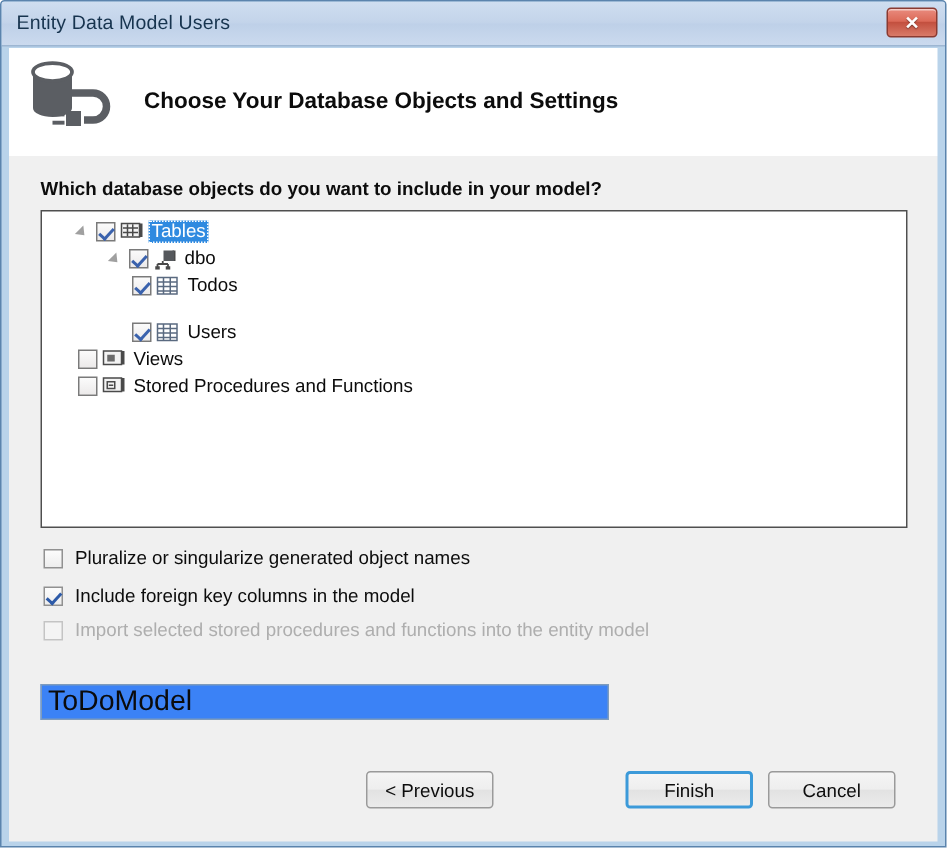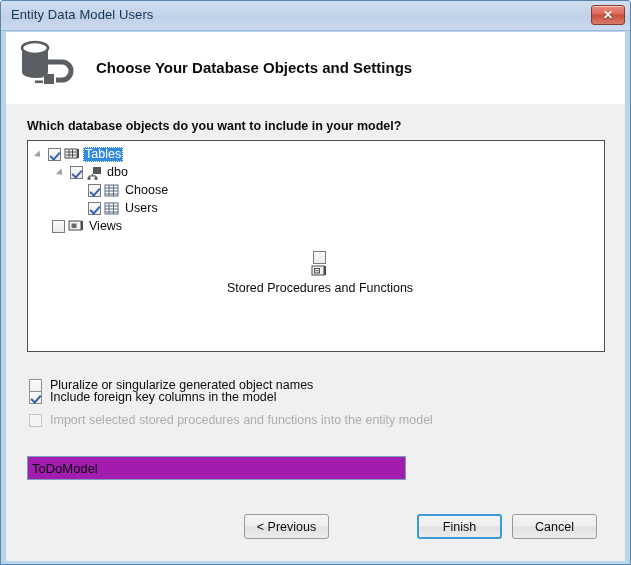--- a/index.html
+++ b/index.html
@@ -256,23 +256,23 @@
     color: #0c0c0c;
   }
   #ns-input {
     position: absolute;
     left: 21px;
     top: 352px;
     width: 379px;
     height: 24px;
     box-sizing: border-box;
     border: 1px solid #7d9bbd;
-    background: #a21caf;
+    background: #3b82f6;
     font-family: "Liberation Sans", sans-serif;
-    font-size: 13px;
+    font-size: 19px;
     color: #0b0b0b;
     padding: 0 4px;
     outline: none;
   }
 
   
   .btn {
     position: absolute;
     top: 410px;
     width: 85px;
@@ -330,34 +330,34 @@
       </svg>
     </div>
     <div id="header-title">Choose Your Database Objects and Settings</div>
   </div>
 
   <div id="body">
 
     <div id="question">Which database objects do you want to include in your model?</div>
 
     <div id="tree-panel">
-        <div class="tree-row" style="padding-left: 4px; margin-top: 4px;">
+        <div class="tree-row" style="padding-left: 20px; margin-top: 4px;">
           <span class="expander open"></span>
           <span class="cb small-check checked"></span>
           <span class="node-icon"><svg width="17" height="15" viewBox="0 0 17 15">
               <path d="M14 2 h2 v9 h-2 z" fill="#4a4a4a"></path>
               <rect x="2" y="2" width="12" height="9" fill="#f3f3f3" stroke="#4a4a4a" stroke-width="1"></rect>
               <line x1="3" y1="5" x2="13" y2="5" stroke="#4a4a4a"></line>
               <line x1="3" y1="8" x2="13" y2="8" stroke="#4a4a4a"></line>
               <line x1="6" y1="2.5" x2="6" y2="10.5" stroke="#4a4a4a"></line>
               <line x1="9.5" y1="2.5" x2="9.5" y2="10.5" stroke="#4a4a4a"></line>
             </svg></span>
           <span class="node-label selected">Tables</span>
         </div>
-        <div class="tree-row" style="padding-left: 26px;">
+        <div class="tree-row" style="padding-left: 26px; margin-left: 16px;">
           <span class="expander open"></span>
           <span class="cb small-check checked"></span>
           <span class="node-icon"><svg width="17" height="15" viewBox="0 0 17 15">
               <path d="M14 2 h2 v7 h-2 z" fill="#4a4a4a"></path>
               <rect x="8" y="2" width="7" height="7" fill="#55585c"></rect>
               <line x1="4" y1="11" x2="11" y2="11" stroke="#4a4a4a" stroke-width="1.2"></line>
               <line x1="4" y1="11" x2="4" y2="13.5" stroke="#4a4a4a" stroke-width="1.2"></line>
               <line x1="7.5" y1="9" x2="7.5" y2="11" stroke="#4a4a4a" stroke-width="1.2"></line>
               <line x1="11" y1="11" x2="11" y2="13.5" stroke="#4a4a4a" stroke-width="1.2"></line>
               <rect x="2.5" y="12.5" width="3" height="2.2" fill="#4a4a4a"></rect>
@@ -369,23 +369,23 @@
           <span class="expander"></span>
           <span class="cb small-check checked"></span>
           <span class="node-icon"><svg width="17" height="15" viewBox="0 0 17 15">
               <rect x="2" y="2" width="13" height="11" fill="#ffffff" stroke="#5a6a80" stroke-width="1"></rect>
               <line x1="2" y1="5" x2="15" y2="5" stroke="#5a6a80"></line>
               <line x1="2" y1="8" x2="15" y2="8" stroke="#5a6a80"></line>
               <line x1="2" y1="11" x2="15" y2="11" stroke="#5a6a80"></line>
               <line x1="6" y1="2" x2="6" y2="13" stroke="#5a6a80"></line>
               <line x1="10.5" y1="2" x2="10.5" y2="13" stroke="#5a6a80"></line>
             </svg></span>
-          <span class="node-label">Choose</span>
-        </div>
-        <div class="tree-row" style="padding-left: 44px;">
+          <span class="node-label">Todos</span>
+        </div>
+        <div class="tree-row" style="padding-left: 44px; margin-top: 13px;">
           <span class="expander"></span>
           <span class="cb small-check checked"></span>
           <span class="node-icon"><svg width="17" height="15" viewBox="0 0 17 15">
               <rect x="2" y="2" width="13" height="11" fill="#ffffff" stroke="#5a6a80" stroke-width="1"></rect>
               <line x1="2" y1="5" x2="15" y2="5" stroke="#5a6a80"></line>
               <line x1="2" y1="8" x2="15" y2="8" stroke="#5a6a80"></line>
               <line x1="2" y1="11" x2="15" y2="11" stroke="#5a6a80"></line>
               <line x1="6" y1="2" x2="6" y2="13" stroke="#5a6a80"></line>
               <line x1="10.5" y1="2" x2="10.5" y2="13" stroke="#5a6a80"></line>
             </svg></span>
@@ -394,34 +394,34 @@
         <div class="tree-row" style="padding-left: 8px;">
           <span class="expander"></span>
           <span class="cb small-check"></span>
           <span class="node-icon"><svg width="17" height="15" viewBox="0 0 17 15">
               <path d="M14 2 h2 v9 h-2 z" fill="#4a4a4a"></path>
               <rect x="2" y="2" width="12" height="9" fill="#f3f3f3" stroke="#4a4a4a" stroke-width="1"></rect>
               <rect x="4.5" y="4.5" width="5" height="4.5" fill="#6b6b6b"></rect>
             </svg></span>
           <span class="node-label">Views</span>
         </div>
-        <div class="tree-row" style="padding-left: 8px; flex-direction: column;">
+        <div class="tree-row" style="padding-left: 8px;">
           <span class="expander"></span>
           <span class="cb small-check"></span>
           <span class="node-icon"><svg width="17" height="15" viewBox="0 0 17 15">
               <path d="M14 2 h2 v9 h-2 z" fill="#4a4a4a"></path>
               <rect x="2" y="2" width="12" height="9" fill="#f3f3f3" stroke="#4a4a4a" stroke-width="1"></rect>
               <rect x="4.5" y="4.5" width="5" height="4.5" fill="none" stroke="#4a4a4a"></rect>
               <line x1="5.5" y1="6.8" x2="8.5" y2="6.8" stroke="#4a4a4a"></line>
             </svg></span>
           <span class="node-label">Stored Procedures and Functions</span>
         </div>
       </div>
 
-    <div class="opt-row" style="top:274px;">
+    <div class="opt-row" style="top:261px;">
       <span class="opt-cb"></span>
       <span class="opt-label">Pluralize or singularize generated object names</span>
     </div>
     <div class="opt-row" style="top:286px;">
       <span class="opt-cb checked"></span>
       <span class="opt-label">Include foreign key columns in the model</span>
     </div>
     <div class="opt-row" style="top:309px;">
       <span class="opt-cb disabled"></span>
       <span class="opt-label disabled">Import selected stored procedures and functions into the entity model</span>

